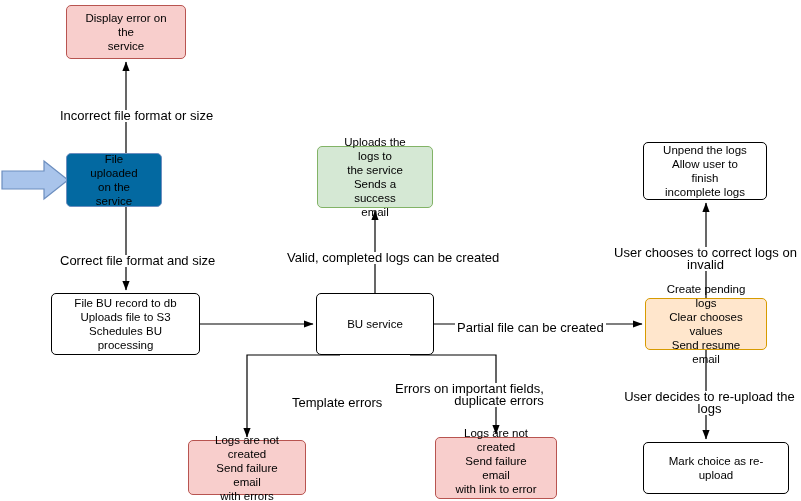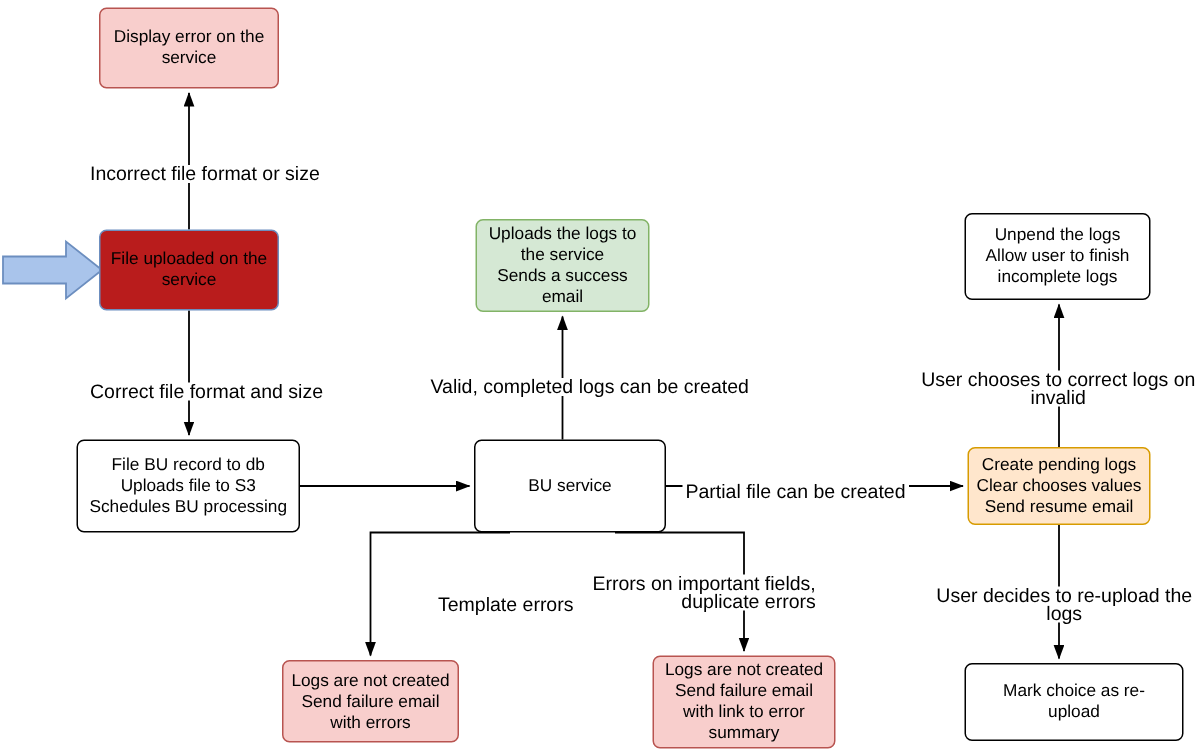--- a/index.html
+++ b/index.html
@@ -20,21 +20,21 @@
     box-sizing: border-box;
     display: flex;
     align-items: center;
     justify-content: center;
     text-align: center;
     border-radius: 5px;
     font-size: 11.5px;
     line-height: 14px;
     color: #000000;
     white-space: pre-line;
-    padding: 2px 4px;
+    padding: 2px 16px;
   }
   .edge-label {
     position: absolute;
     font-size: 13px;
     line-height: 12px;
     color: #000000;
     background: #ffffff;
     white-space: pre-line;
     text-align: center;
     padding: 0 2px;
@@ -83,21 +83,21 @@
 
   <svg style="position:absolute; left:0px; top:158px; width:72px; height:44px;" viewBox="0 0 72 44">
     <path d="M2,13 L44,13 L44,3 L68,22 L44,41 L44,31 L2,31 Z" fill="#a9c4eb" stroke="#6c8ebf" stroke-width="1.2"></path>
   </svg>
 
   <div class="node" style="left:66px; top:5px; width:120px; height:54px; background:#f8cecc; border:1.3px solid #b85450;">
     <span>Display error on the
 service</span>
   </div>
 
-  <div class="node" style="left:66px; top:153px; width:120px; height:54px; background:#b91c1c; border:1.3px solid #6c8ebf;">
+  <div class="node" style="left:66px; top:153px; width:96px; height:54px; background:#0369a1; border:1.3px solid #6c8ebf;">
     <span>File uploaded on the
 service</span>
   </div>
 
   <div class="node" style="left:317px; top:146px; width:116px; height:62px; background:#d5e8d4; border:1.3px solid #82b366;">
     <span>Uploads the logs to
 the service
 Sends a success
 email</span>
   </div>
@@ -107,21 +107,21 @@
 Allow user to finish
 incomplete logs</span>
   </div>
 
   <div class="node" style="left:51px; top:293px; width:149px; height:62px; background:#ffffff; border:1.3px solid #000000;">
     <span>File BU record to db
 Uploads file to S3
 Schedules BU processing</span>
   </div>
 
-  <div class="node" style="left:316px; top:293px; width:128px; height:62px; background:#ffffff; border:1.3px solid #000000;">
+  <div class="node" style="left:316px; top:293px; width:118px; height:62px; background:#ffffff; border:1.3px solid #000000;">
     <span>BU service</span>
   </div>
 
   <div class="node" style="left:645px; top:298px; width:122px; height:52px; background:#ffe6cc; border:1.3px solid #d79b00;">
     <span>Create pending logs
 Clear chooses values
 Send resume email</span>
   </div>
 
   <div class="node" style="left:188px; top:440px; width:118px; height:55px; background:#f8cecc; border:1.3px solid #b85450;">

